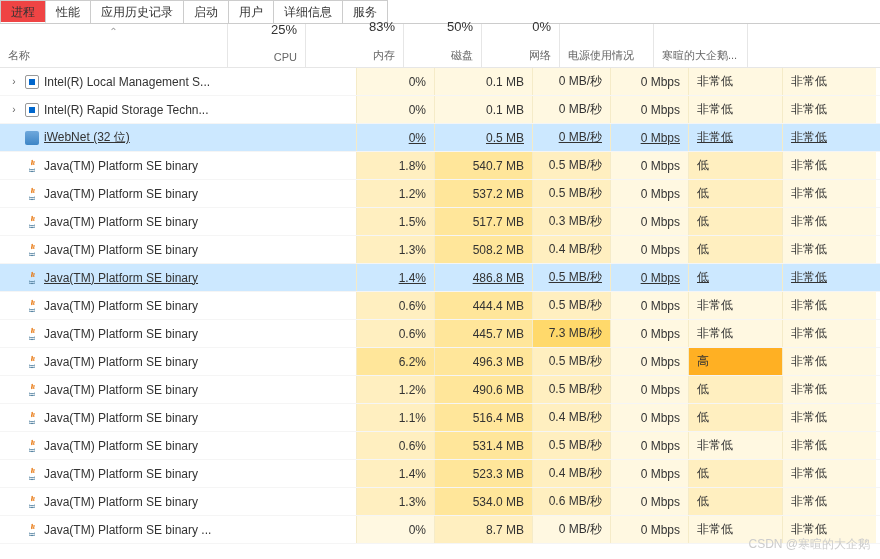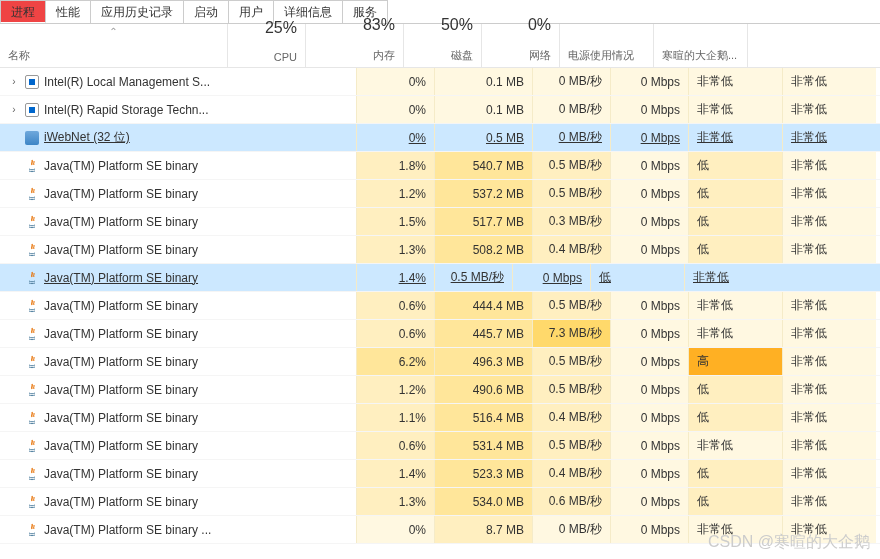--- a/index.html
+++ b/index.html
@@ -10,40 +10,40 @@
 .header-row { display: flex; border-bottom: 1px solid #e6e6e6; height: 44px; align-items: flex-end; }
 .col-name { width: 228px; padding: 4px 8px; position: relative; }
 .col-status { width: 128px; padding: 4px 8px; }
 .col-cpu { width: 78px; text-align: right; padding: 4px 8px; }
 .col-mem { width: 98px; text-align: right; padding: 4px 8px; }
 .col-disk { width: 78px; text-align: right; padding: 4px 8px; }
 .col-net { width: 78px; text-align: right; padding: 4px 8px; }
 .col-pwr { width: 94px; padding: 4px 8px; }
 .col-pwr2 { width: 94px; padding: 4px 8px; }
 .header-row > div { border-right: 1px solid #e6e6e6; display: flex; flex-direction: column; justify-content: flex-end; height: 100%; }
-.header-row .h-top { font-size: 16px; color: #333; text-align: right; }
+.header-row .h-top { font-size: 13px; color: #333; text-align: right; }
 .header-row .h-bot { font-size: 11px; color: #666; text-align: right; padding-top: 2px; margin-top: 12px; }
 .header-row .h-left .h-bot { text-align: left; }
 .sort-ind { text-align: center; position: absolute; top: 2px; left: 50%; transform: translateX(-50%); color: #999; font-size: 10px; }
 .body { }
 .row { display: flex; height: 28px; align-items: center; border-bottom: 1px solid #f5f5f5; }
 .row.sel { background: #cce8ff; text-decoration: underline; }
 .row > div { height: 100%; display: flex; align-items: center; white-space: nowrap; overflow: hidden; text-overflow: ellipsis; }
 .row .col-name { padding-left: 8px; gap: 4px; }
 .expander { width: 12px; text-align: center; color: #666; font-size: 10px; display: inline-block; }
 .icon { width: 16px; height: 16px; display: inline-flex; align-items: center; justify-content: center; flex-shrink: 0; }
 .row .col-cpu, .row .col-mem, .row .col-disk, .row .col-net { justify-content: flex-end; border-left: 1px solid #f5ebc8; }
 .row .col-pwr, .row .col-pwr2 { border-left: 1px solid #f5ebc8; }
 .heat0 { background: #fff8e1; }
 .heat1 { background: #ffefc0; }
 .heat2 { background: #ffe69a; }
 .heat3 { background: #ffd96b; }
 .heat4 { background: #ffb023; color: #333; }
 .row.sel .heat0, .row.sel .heat1, .row.sel .heat2, .row.sel .heat3 { background: #cce8ff; }
-.watermark { position: absolute; bottom: 6px; right: 10px; color: #ccc; font-size: 16px; pointer-events: none; }
+.watermark { position: absolute; bottom: 6px; right: 10px; color: #ccc; font-size: 12px; pointer-events: none; }
 .iw-icon { width:14px; height:14px; background: linear-gradient(#6fa8dc,#3d85c6); border-radius:2px; }
 .intel-icon { width:14px; height:14px; background:#fff; border:1px solid #999; border-radius:2px; display:flex; align-items:center; justify-content:center; }
 .intel-icon::after { content:''; width:6px; height:6px; background:#06c; }
 </style>
 </head>
 <body>
 
 <div class="tabs">
     <div class="tab active">进程</div>
     <div class="tab">性能</div>
@@ -224,20 +224,21 @@
             <path d="M5 11c2 1 4 1 6 0" stroke="#5382a1" stroke-width="1" fill="none"></path>
             <path d="M5 13c2 .8 4 .8 6 0" stroke="#5382a1" stroke-width="1" fill="none"></path>
             <path d="M8 2c1 2-1 3 0 5" stroke="#e76f00" stroke-width="1.3" fill="none"></path>
             <path d="M10 3c.5 1.5-1 2.5 0 4" stroke="#e76f00" stroke-width="1" fill="none"></path>
           </svg>
         </span>
         <span>Java(TM) Platform SE binary</span>
       </div>
       <div class="col-status"></div>
       <div class="col-cpu heat1">1.4%</div>
+      <div class="col-mem heat2">486.8 MB</div>
       <div class="col-disk heat1">0.5 MB/秒</div>
       <div class="col-net heat0">0 Mbps</div>
       <div class="col-pwr heat1">低</div>
       <div class="col-pwr2 heat0">非常低</div>
     </div>
     <div class="row">
       <div class="col-name">
         <span class="expander"></span>
         <span class="icon">
           <svg width="16" height="16" viewBox="0 0 16 16">

